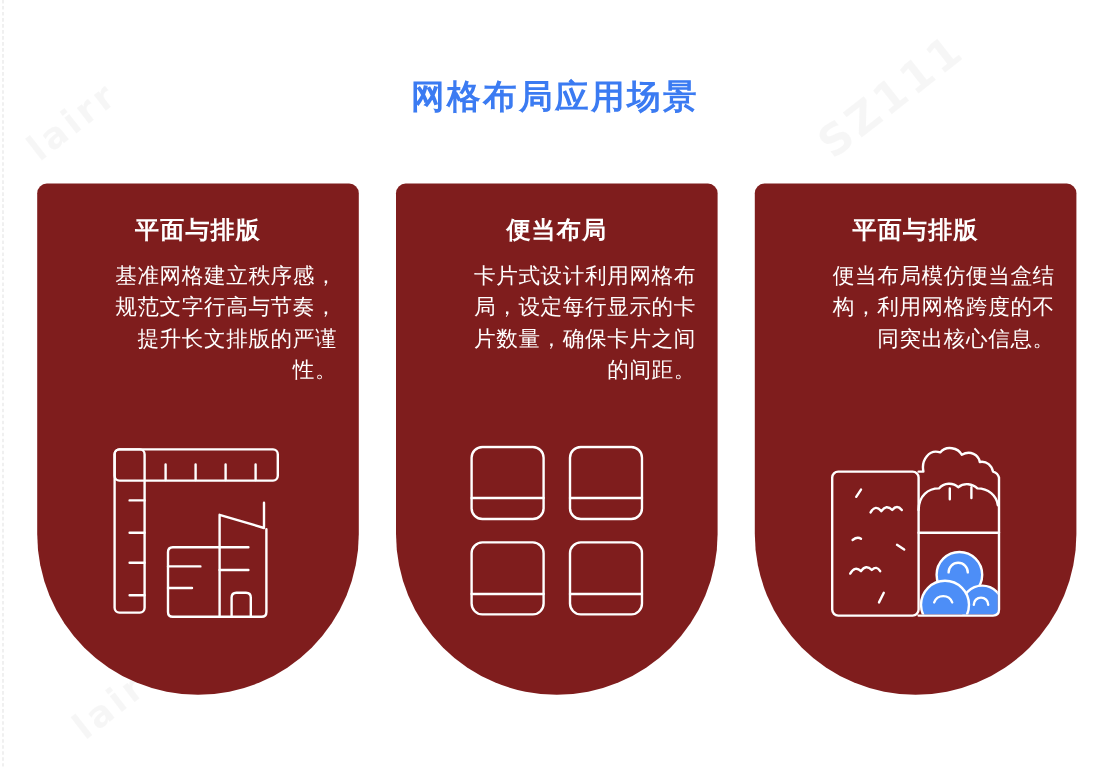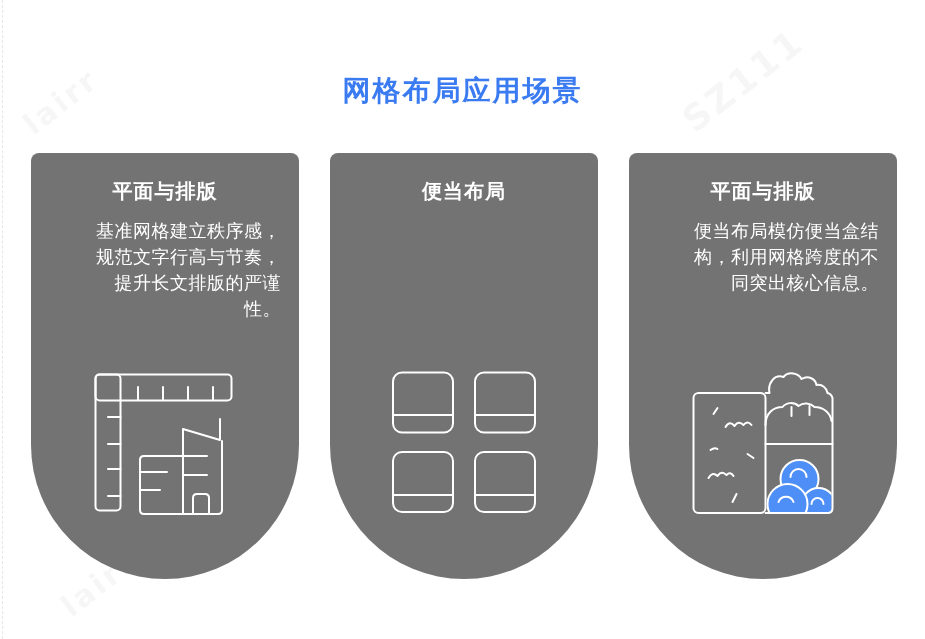--- a/index.html
+++ b/index.html
@@ -13,30 +13,30 @@
   .wm{position:absolute;color:#6b6b6b;opacity:.05;font-size:30px;font-weight:bold;
     transform:rotate(-38deg);letter-spacing:3px;white-space:nowrap;pointer-events:none;}
   .wm.w1{left:18px;top:84px;}
   .wm.w2{left:672px;top:60px;font-size:36px;}
   .wm.w3{left:130px;top:392px;}
   .wm.w4{left:352px;top:330px;font-size:36px;}
   .wm.w5{left:56px;top:566px;}
   .wm.w6{left:770px;top:404px;}
   
   .page-title{
-    position:absolute;top:72px;left:0;width:100%;text-align:center;
+    position:absolute;top:62px;left:0;width:100%;text-align:center;
     font-size:28px;font-weight:bold;letter-spacing:2px;color:#3b7bf2;
   }
   
   .cards-row{
     position:absolute;left:31px;top:153px;width:866px;
     display:flex;gap:31px;
   }
   .card{
-    position:relative;width:268px;height:426px;background:#737373;
+    position:relative;width:268px;height:426px;background:#7f1d1d;
     border-radius:8px 8px 134px 134px;color:#ffffff;flex:0 0 auto;
   }
   .card-title{
     margin-top:25px;text-align:center;font-size:20px;font-weight:bold;letter-spacing:1px;
   }
   .card-body{
     margin:13px auto 0;width:232px;text-align:right;font-size:18px;line-height:26px;
     letter-spacing:.5px;white-space:pre-line;
   }
   .card-icon{
@@ -84,20 +84,24 @@
             <path d="M90,85 V143"></path>
             <path d="M47,101 H74 M47,119 H67 M90,104 H114"></path>
             <path d="M100,143 V127 Q100,123 104,123 H112 Q116,123 116,127 V143"></path>
           </g>
         </svg>
       </div>
     </div>
 
     <div class="card">
       <div class="card-title">便当布局</div>
+      <div class="card-body">卡片式设计利用网格布
+局，设定每行显示的卡
+片数量，确保卡片之间
+的间距。</div>
       <div class="card-icon">
         <svg width="145" height="143" viewBox="0 0 145 143">
           <g class="ic">
             <rect x="1.5" y="1.5" width="60" height="60" rx="9"></rect>
             <rect x="83.5" y="1.5" width="60" height="60" rx="9"></rect>
             <rect x="1.5" y="81" width="60" height="60" rx="9"></rect>
             <rect x="83.5" y="81" width="60" height="60" rx="9"></rect>
             <path d="M1.5,44 H61.5 M83.5,44 H143.5 M1.5,124 H61.5 M83.5,124 H143.5"></path>
           </g>
         </svg>

